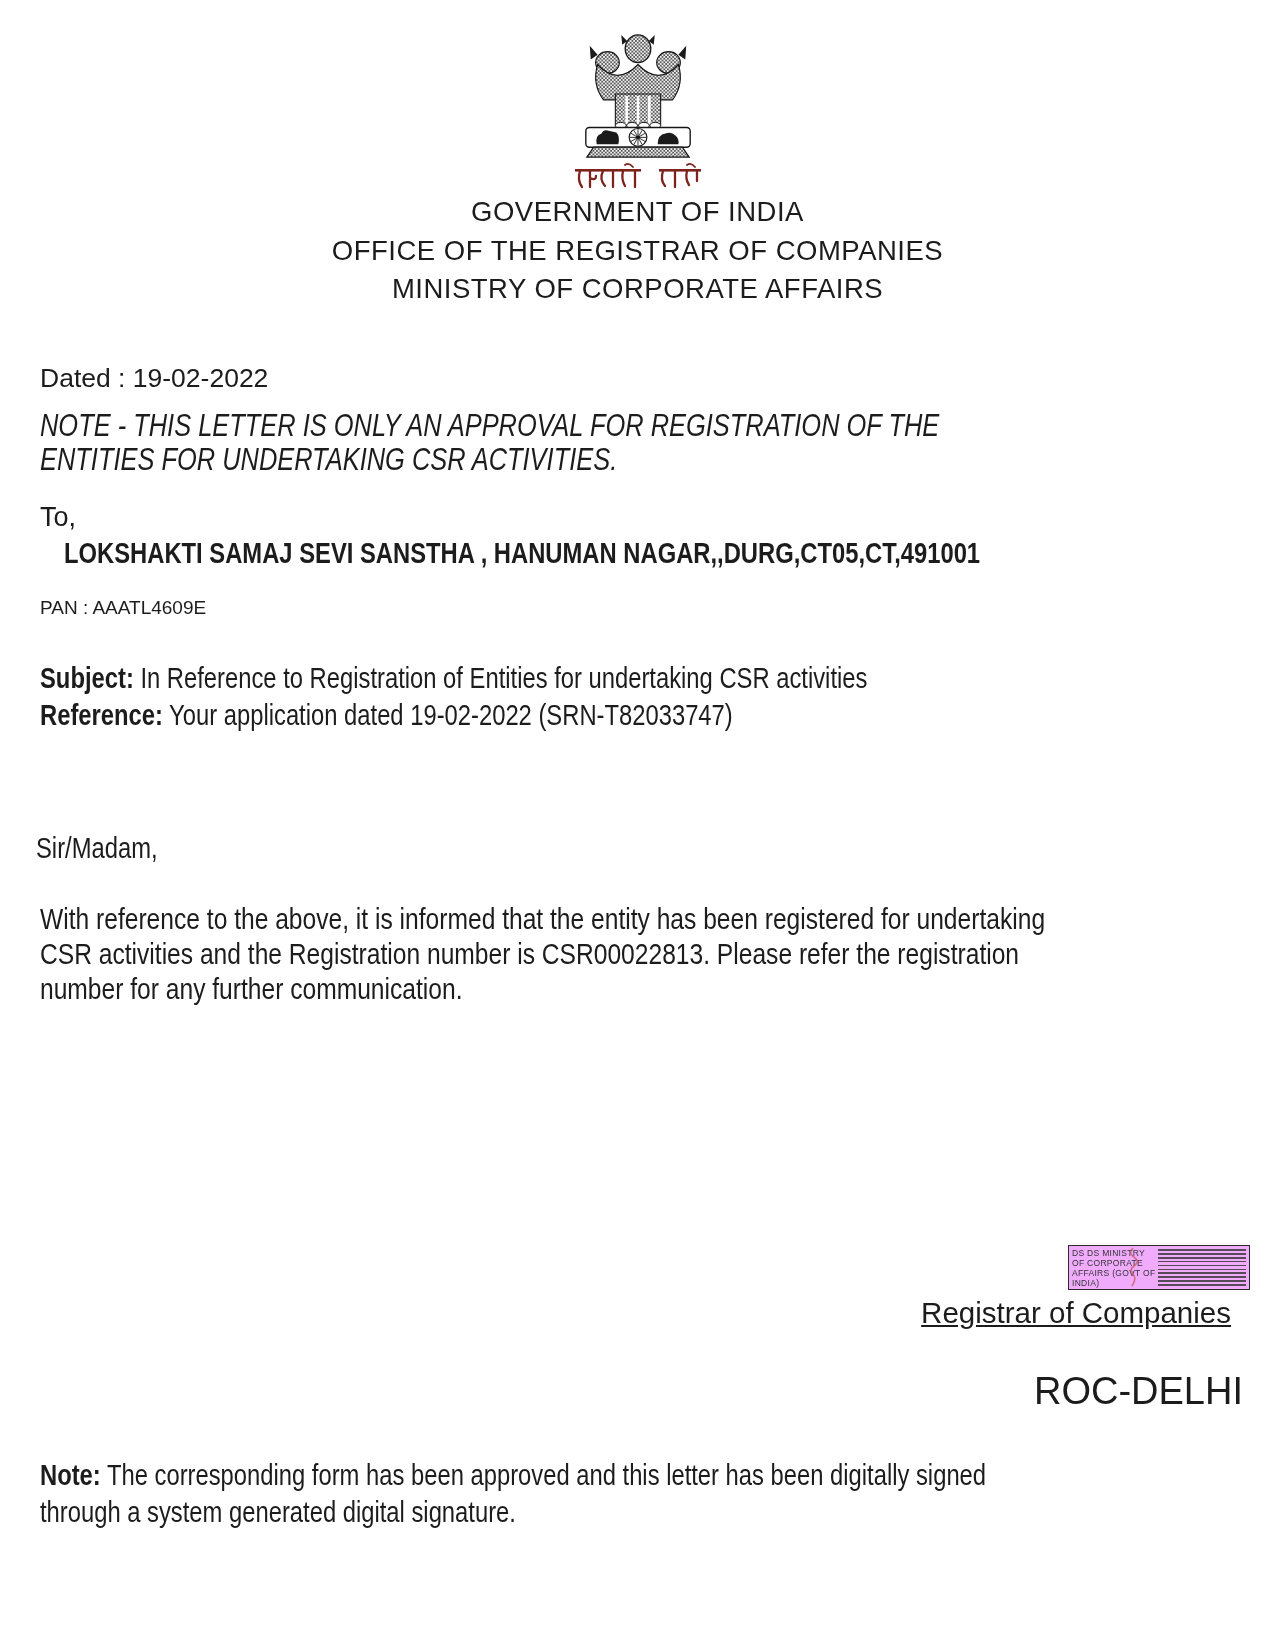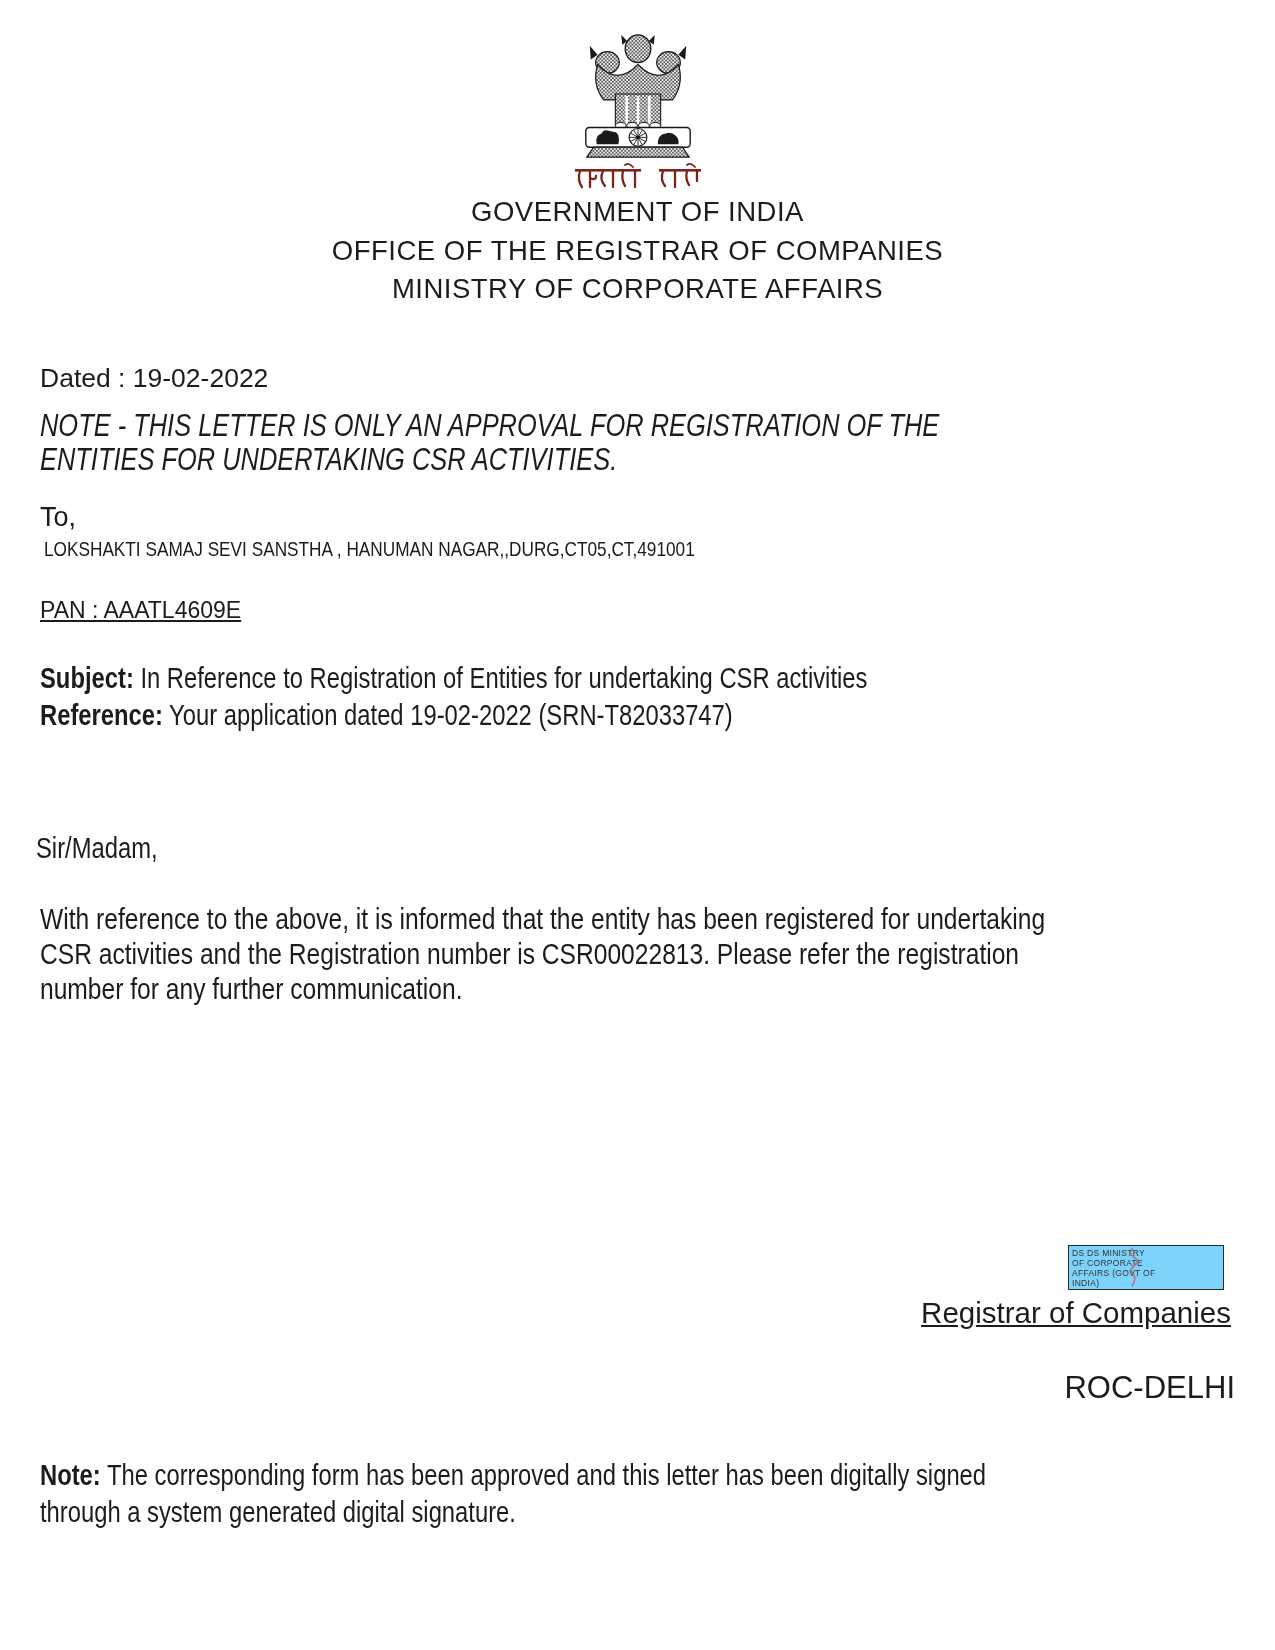--- a/index.html
+++ b/index.html
@@ -30,55 +30,54 @@
     left: 0; top: 193px; width: 1275px;
     text-align: center;
     font-size: 27.5px;
     line-height: 38.5px;
     letter-spacing: 0.5px;
   }
 
   .dated      { left: 40px; top: 363px; font-size: 26.5px; }
   .note-caps  { left: 40px; top: 409px; font-size: 31px; line-height: 33.5px; font-style: italic; }
   .to-label   { left: 40px; top: 502px; font-size: 27px; }
-  .recipient  { left: 44px; top: 537px; font-size: 21px; }
-  .pan        { left: 40px; top: 597px; font-size: 23px; text-decoration: underline; }
+  .recipient  { left: 64px; top: 537px; font-size: 29px; font-weight: bold; }
+  .pan        { left: 40px; top: 597px; font-size: 19px; }
   .subject    { left: 40px; top: 662px; font-size: 29px; }
   .reference  { left: 40px; top: 699px; font-size: 29px; }
   .salutation { left: 36px; top: 832px; font-size: 29px; }
   .bodytext   { left: 40px; top: 901px; font-size: 30px; line-height: 35px; }
 
   .stamp {
     left: 1068px; top: 1245px;
-    width: 156px; height: 45px;
+    width: 182px; height: 45px;
     border: 1.5px solid #2a2a2a;
-    background: #7dd3fc;
+    background: #f0abfc;
     box-sizing: border-box;
     display: flex;
-    flex-direction: column;
   }
   .stamp-left {
     width: 86px;
     padding: 2px 0 0 3px;
     font-size: 8.5px;
     line-height: 10px;
     color: #333;
     letter-spacing: 0.3px;
   }
   .stamp-right {
     flex: 1;
     margin: 3px 3px 3px 0;
     background:
       repeating-linear-gradient(to bottom, #3a3a3a 0px, #3a3a3a 1.7px, transparent 1.7px, transparent 3.9px);
     opacity: 0.85;
   }
   .squiggle { position: absolute; left: 52px; top: 0; }
 
   .registrar { right: 44px; top: 1296px; font-size: 29.5px; text-decoration: underline; }
-  .roc       { right: 40px; top: 1370px; font-size: 31px; }
+  .roc       { right: 32px; top: 1370px; font-size: 38px; }
 
   .footer-note { left: 40px; top: 1457px; font-size: 29px; line-height: 37px; }
 </style>
 </head>
 <body>
 
 <div class="page">
 
   <div class="abs emblem-wrap">
     <svg width="150" height="128" viewBox="0 0 150 130" xmlns="http://www.w3.org/2000/svg">

